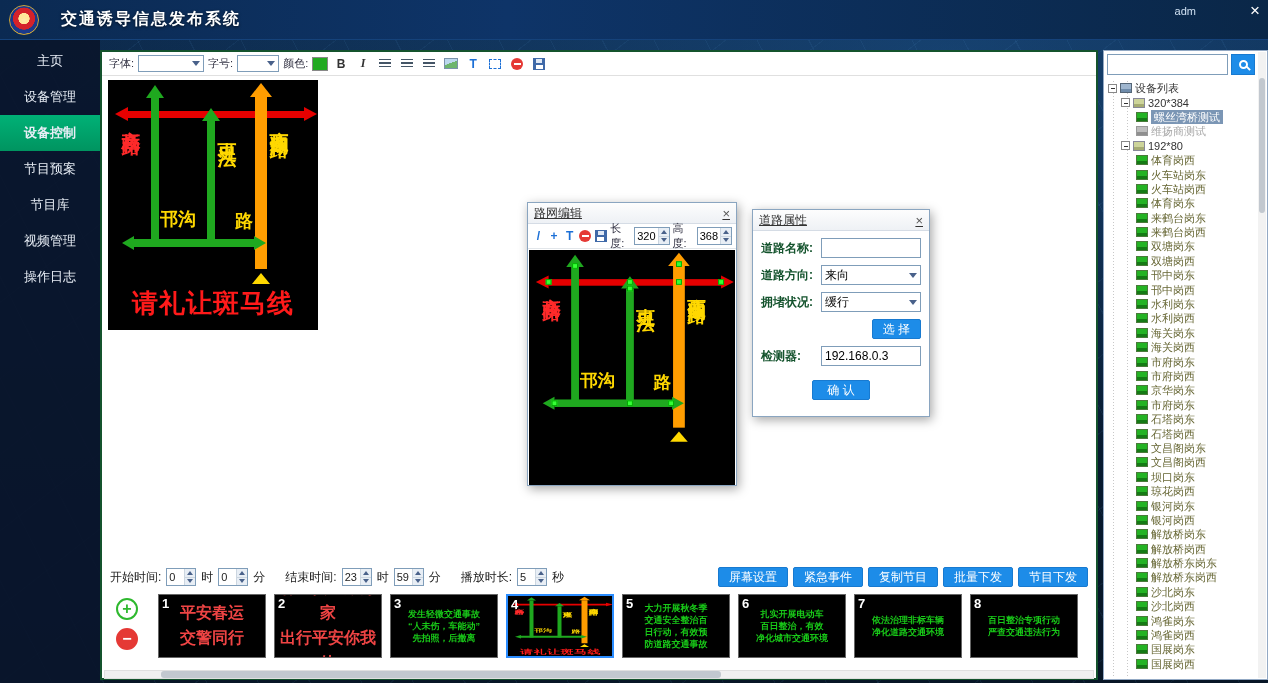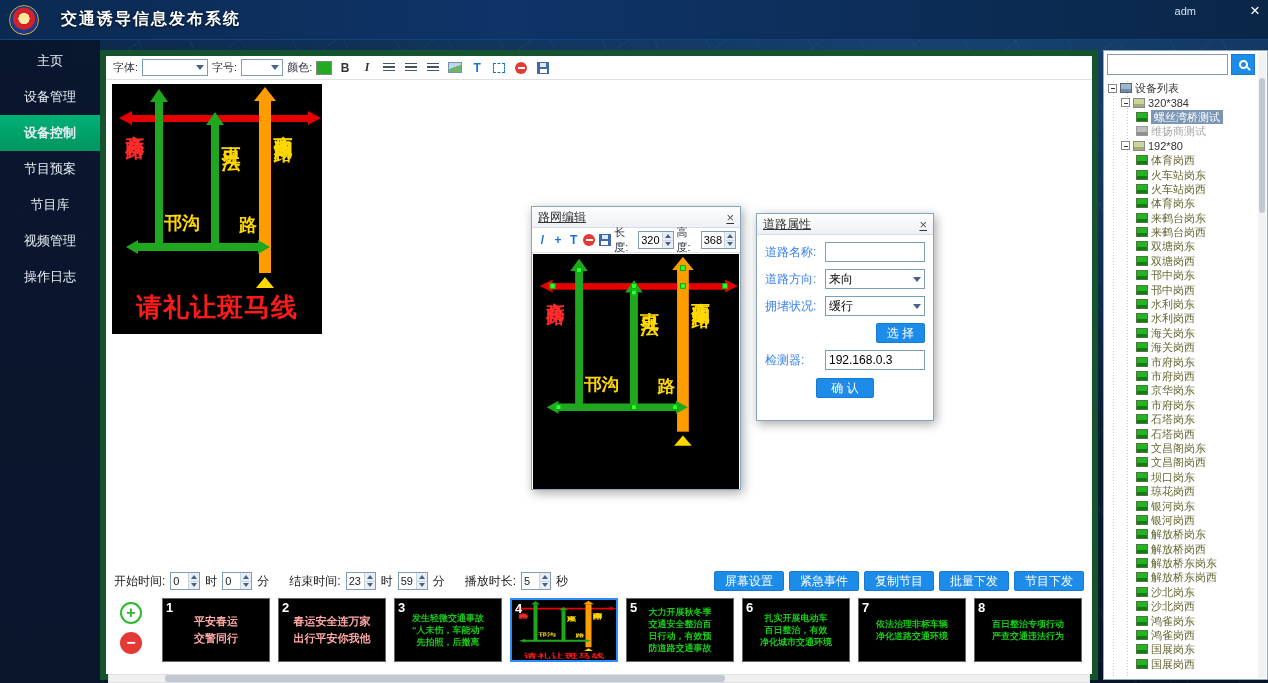--- a/index.html
+++ b/index.html
@@ -29,21 +29,21 @@
 
   
   .sidebar { position:absolute; left:0; top:40px; width:100px; height:643px;
     background:rgba(10,22,44,.93); padding-top:3px; }
   .side-item { height:36px; display:flex; align-items:center; justify-content:center;
     color:#e8eef6; font-size:13px; cursor:pointer; }
   .side-item.active { background:linear-gradient(#00b176,#009460); font-weight:bold; }
 
   
   .main { position:absolute; left:100px; top:50px; width:998px; height:630px;
-    background:#fff; border:6px solid #14532d; }
+    background:#fff; border:2px solid #14532d; }
 
   .main-toolbar { position:absolute; left:0; top:0; right:0; height:24px;
     border-bottom:1px solid #e0e0e0; display:flex; align-items:center; gap:4px;
     padding:0 7px; font-size:11px; color:#333; }
   .tb-label { color:#334; }
   .sel { display:inline-flex; align-items:center; justify-content:space-between;
     border:1px solid #7f9db9; background:#fff; height:17px; padding:0 3px; font-size:11px; cursor:pointer; }
   .sel .arr { width:0; height:0; border-left:4px solid transparent; border-right:4px solid transparent;
     border-top:5px solid #49618a; margin-left:4px; }
   .tb-font { width:66px; } .tb-size { width:42px; }
@@ -110,28 +110,28 @@
   .dlg-close { cursor:pointer; font-size:13px; color:#555; }
   .dlg-road { left:425px; top:150px; width:210px; height:284px; }
   .net-toolbar { height:25px; display:flex; align-items:center; gap:3px; padding:0 4px;
     border-bottom:1px solid #e2e6ea; font-size:11px; }
   .net-toolbar .ico { width:15px; }
   .net-canvas { margin:1px; width:206px; height:235px; background:#000; position:relative; overflow:hidden; }
   .scale-canvas { transform:scale(0.98,0.94); transform-origin:0 0; }
 
   .dlg-prop { left:650px; top:157px; width:178px; height:208px; }
   .prow { display:flex; align-items:center; margin:7px 8px 0 8px; font-size:12px; }
-  .plabel { width:60px; color:#3b82f6; flex:none; }
+  .plabel { width:60px; color:#14532d; flex:none;font-weight:bold; }
   .pinput { flex:1; height:20px; border:1px solid #7f9db9; font-size:12px; padding:0 3px; min-width:0; }
   .prow .sel { flex:1; height:20px; font-size:12px; }
   .blue-btn { background:#1d8ce8; color:#fff; border:1px solid #187ad0; font-size:12px;
     height:20px; display:inline-flex; align-items:center; justify-content:center;
     cursor:pointer; border-radius:2px; padding:0 10px; }
   .prow-right { justify-content:flex-end; }
-  .prow-center { justify-content:center; margin-top:8px; }
+  .prow-center { justify-content:center; margin-top:14px; }
   .prow-center .blue-btn { width:58px; }
 
   
   .spin { display:inline-flex; border:1px solid #7f9db9; background:#fff; height:18px; align-items:stretch; }
   .spin-val { min-width:17px; font-size:11px; display:flex; align-items:center; padding:0 2px; }
   .spin-btns { display:flex; flex-direction:column; width:11px; border-left:1px solid #ccd6e0; }
   .spin-btns i { flex:1; display:flex; align-items:center; justify-content:center; background:#e8eef5; cursor:pointer; }
   .spin-btns i + i { border-top:1px solid #ccd6e0; }
   .spin-btns i::after { content:""; border-left:3px solid transparent; border-right:3px solid transparent; }
   .spin-btns i.up::after { border-bottom:4px solid #49618a; }
@@ -150,21 +150,21 @@
     display:flex; align-items:center; justify-content:center; font-size:16px; font-weight:bold; cursor:pointer; }
   .btn-add { top:4px; border:2px solid #2eb82e; color:#2eb82e; background:#fff; }
   .btn-remove { top:34px; background:#e53935; color:#fff; border:2px solid #e53935; }
   .thumbs { position:absolute; left:56px; top:0; display:flex; gap:8px; }
   .thumb { width:108px; height:64px; background:#000; position:relative;
     border:1px solid #666; overflow:hidden; cursor:pointer; flex:none; }
   .thumb.selected { border:2px solid #2a8cff; }
   .thumb-num { position:absolute; left:3px; top:1px; color:#fff; font-weight:bold; font-size:13px; z-index:3; }
   .thumb-text { width:100%; height:100%; display:flex; align-items:center; justify-content:center;
     text-align:center; white-space:pre-line; font-weight:bold; }
-  .thumb-text.red { color:#fca5a5; font-size:11px; line-height:1.55; }
+  .thumb-text.red { color:#ef4444; font-size:16px; line-height:1.55; }
   .thumb-text.green { color:#18c918; font-size:9px; line-height:1.35; }
   .scale-thumb { position:absolute; left:0; top:0; transform:scale(0.5,0.25); transform-origin:0 0; }
 
   .hscroll { position:absolute; left:2px; right:2px; top:618px; height:9px; background:#f0f0f0;
     border:1px solid #e0e0e0; }
   .hthumb { position:absolute; left:56px; width:560px; top:0; bottom:0; background:#c2c8cf; border-radius:3px; cursor:pointer; }
 
   
   .rpanel { position:absolute; left:1103px; top:50px; width:165px; height:630px;
     background:#fff; border:1px solid #93a9c4; }

